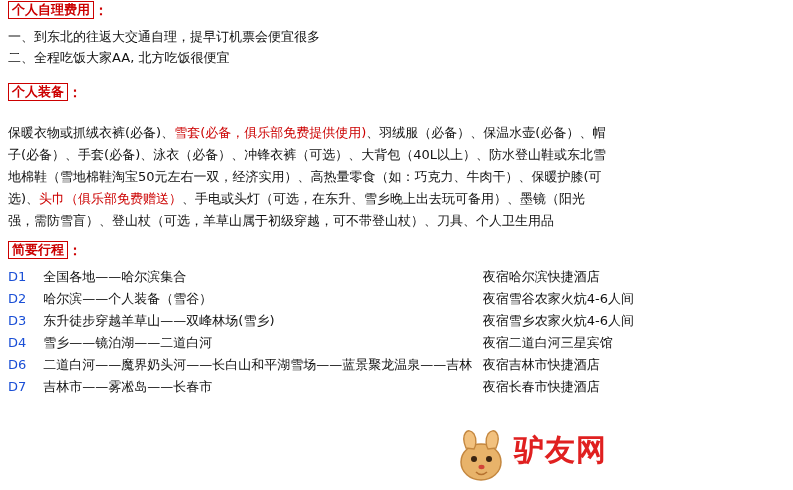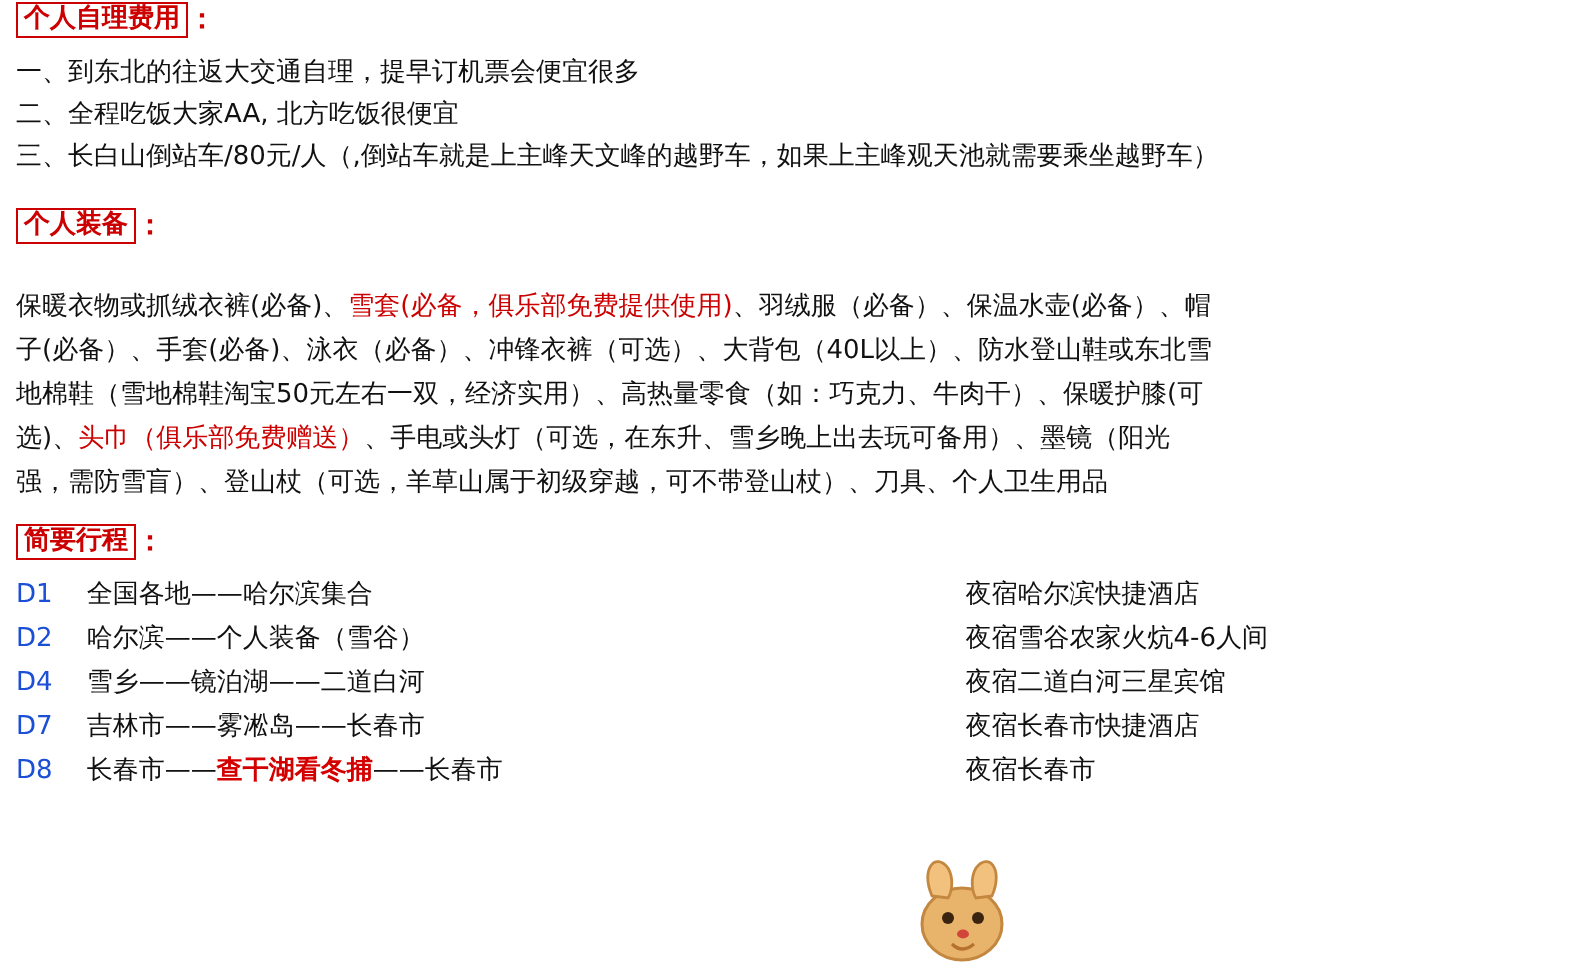--- a/index.html
+++ b/index.html
@@ -141,21 +141,20 @@
 
 <div class="page">
 
   <div class="section-head">
     <span class="bracket-box">个人自理费用</span>
       <span class="head-colon">：</span>
   </div>
 
   <p class="para">一、到东北的往返大交通自理，提早订机票会便宜很多</p>
   <p class="para">二、全程吃饭大家AA, 北方吃饭很便宜</p>
-  <p class="para">三、长白山倒站车/80元/人（,倒站车就是上主峰天文峰的越野车，如果上主峰观天池就需要乘坐越野车）</p>
 
   <div class="gap-md"></div>
 
   <div class="section-head">
     <span class="bracket-box">个人装备</span>
       <span class="head-colon">：</span>
   </div>
 
   <p class="para indent"><span>保暖衣物或抓绒衣裤(必备)、</span><span class="red">雪套(必备，俱乐部免费提供使用)</span><span>、羽绒服（必备）、保温水壶(必备）、帽子(必备）、手套(必</span><span>备)、泳衣（必备）、冲锋衣裤（可选）、大背包（40L以上）、防水登山鞋或东北雪地棉鞋（雪地棉鞋淘宝50元左右一</span><span>双，经济实用）、高热量零食（如：巧克力、牛肉干）、保暖护膝(可选)、</span><span class="red">头巾（俱乐部免费赠送）</span><span>、手电或头灯（可选，</span><span>在东升、雪乡晚上出去玩可备用）、墨镜（阳光强，需防雪盲）、登山杖（可选，羊草山属于初级穿越，可不带登山杖）、</span><span>刀具、个人卫生用品</span></p>
 
@@ -172,44 +171,50 @@
           <td class="c-day">D1</td>
           <td class="c-route"><span>全国各地——哈尔滨集合</span></td>
           <td class="c-hotel">夜宿哈尔滨快捷酒店</td>
         </tr>
         <tr>
           <td class="c-day">D2</td>
           <td class="c-route"><span>哈尔滨——个人装备（雪谷）</span></td>
           <td class="c-hotel">夜宿雪谷农家火炕4-6人间</td>
         </tr>
         <tr>
+          <td class="c-day">D3</td>
+          <td class="c-route"><span>东升徒步穿越羊草山——双峰林场(雪乡)</span></td>
+          <td class="c-hotel">夜宿雪乡农家火炕4-6人间</td>
+        </tr>
+        <tr>
           <td class="c-day">D4</td>
           <td class="c-route"><span>雪乡——镜泊湖——二道白河</span></td>
           <td class="c-hotel">夜宿二道白河三星宾馆</td>
         </tr>
         <tr>
+          <td class="c-day">D6</td>
+          <td class="c-route"><span>二道白河——魔界奶头河——长白山和平湖雪场——蓝景聚龙温泉——吉林</span></td>
+          <td class="c-hotel">夜宿吉林市快捷酒店</td>
+        </tr>
+        <tr>
           <td class="c-day">D7</td>
           <td class="c-route"><span>吉林市——雾凇岛——长春市</span></td>
           <td class="c-hotel">夜宿长春市快捷酒店</td>
-        </tr>
-        <tr>
-          <td class="c-day">D8</td>
-          <td class="c-route"><span>长春市——</span><span class="red-b">查干湖看冬捕</span><span>——长春市</span></td>
-          <td class="c-hotel">夜宿长春市</td>
         </tr>
       </tbody>
   </table>
 
   <div class="watermark">
     <svg class="wm-rabbit" viewBox="0 0 62 62">
       <ellipse cx="31" cy="40" rx="20" ry="18" fill="#e8b36a"></ellipse>
       <ellipse cx="31" cy="40" rx="20" ry="18" fill="none" stroke="#c4873f" stroke-width="1.5"></ellipse>
       <path d="M16 26 C10 12, 18 4, 24 12 C27 17, 26 24, 24 27 Z" fill="#f2c17e" stroke="#c4873f" stroke-width="1.4"></path>
       <path d="M46 26 C52 12, 44 4, 38 12 C35 17, 36 24, 38 27 Z" fill="#f2c17e" stroke="#c4873f" stroke-width="1.4"></path>
       <circle cx="24" cy="37" r="3" fill="#3a2410"></circle>
       <circle cx="39" cy="37" r="3" fill="#3a2410"></circle>
       <ellipse cx="31.5" cy="45" rx="3" ry="2.2" fill="#d2443a"></ellipse>
       <path d="M26 50 Q31 55 37 50" stroke="#b5712f" stroke-width="1.6" fill="none"></path>
     </svg>
+    <div class="wm-text">驴友网</div>
     <div class="wm-sub">www.lvy.cn</div>
   </div>
 
 </div>
 
 </body></html>

